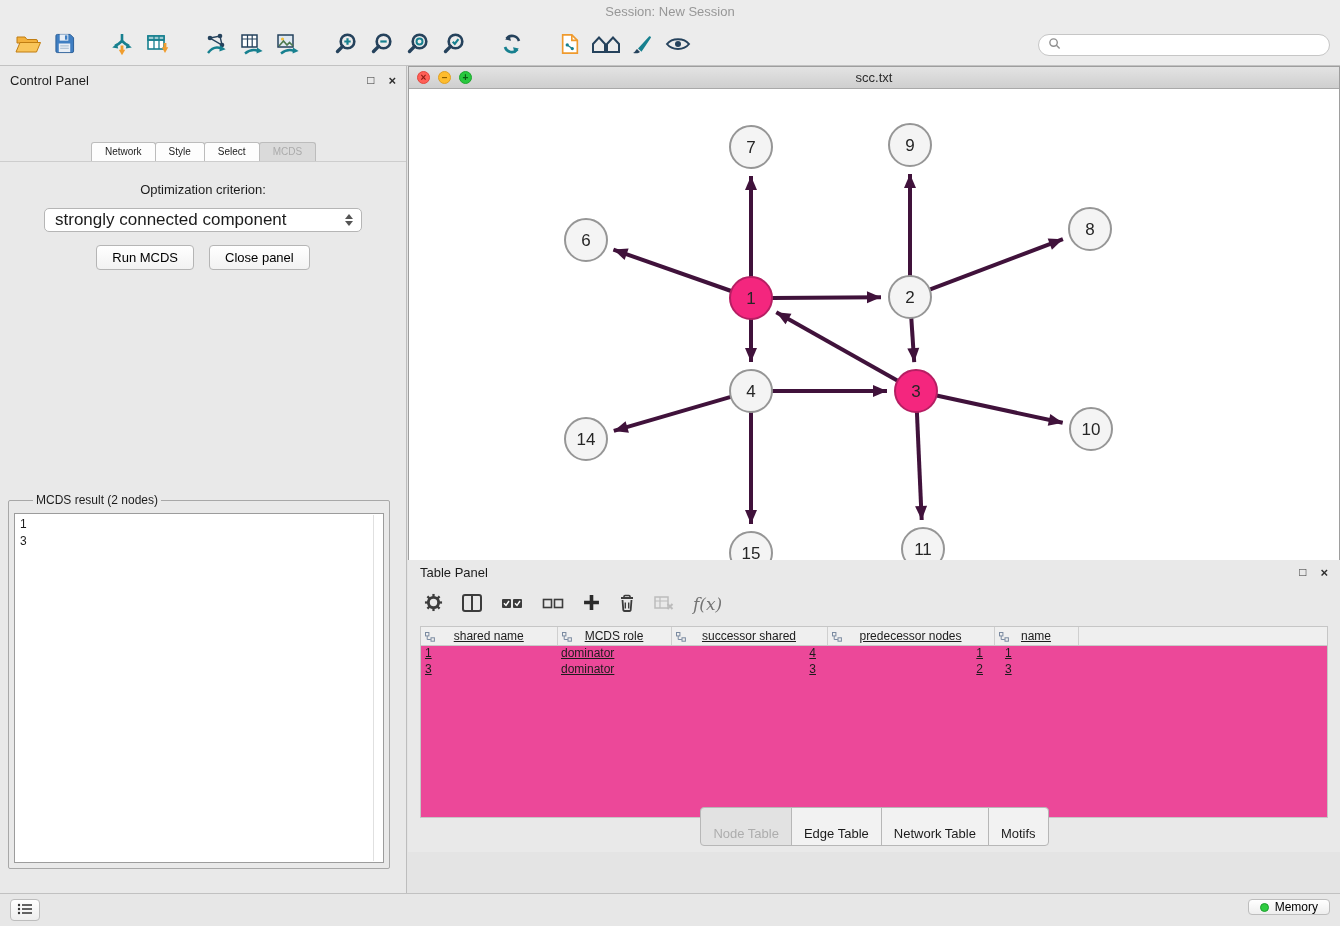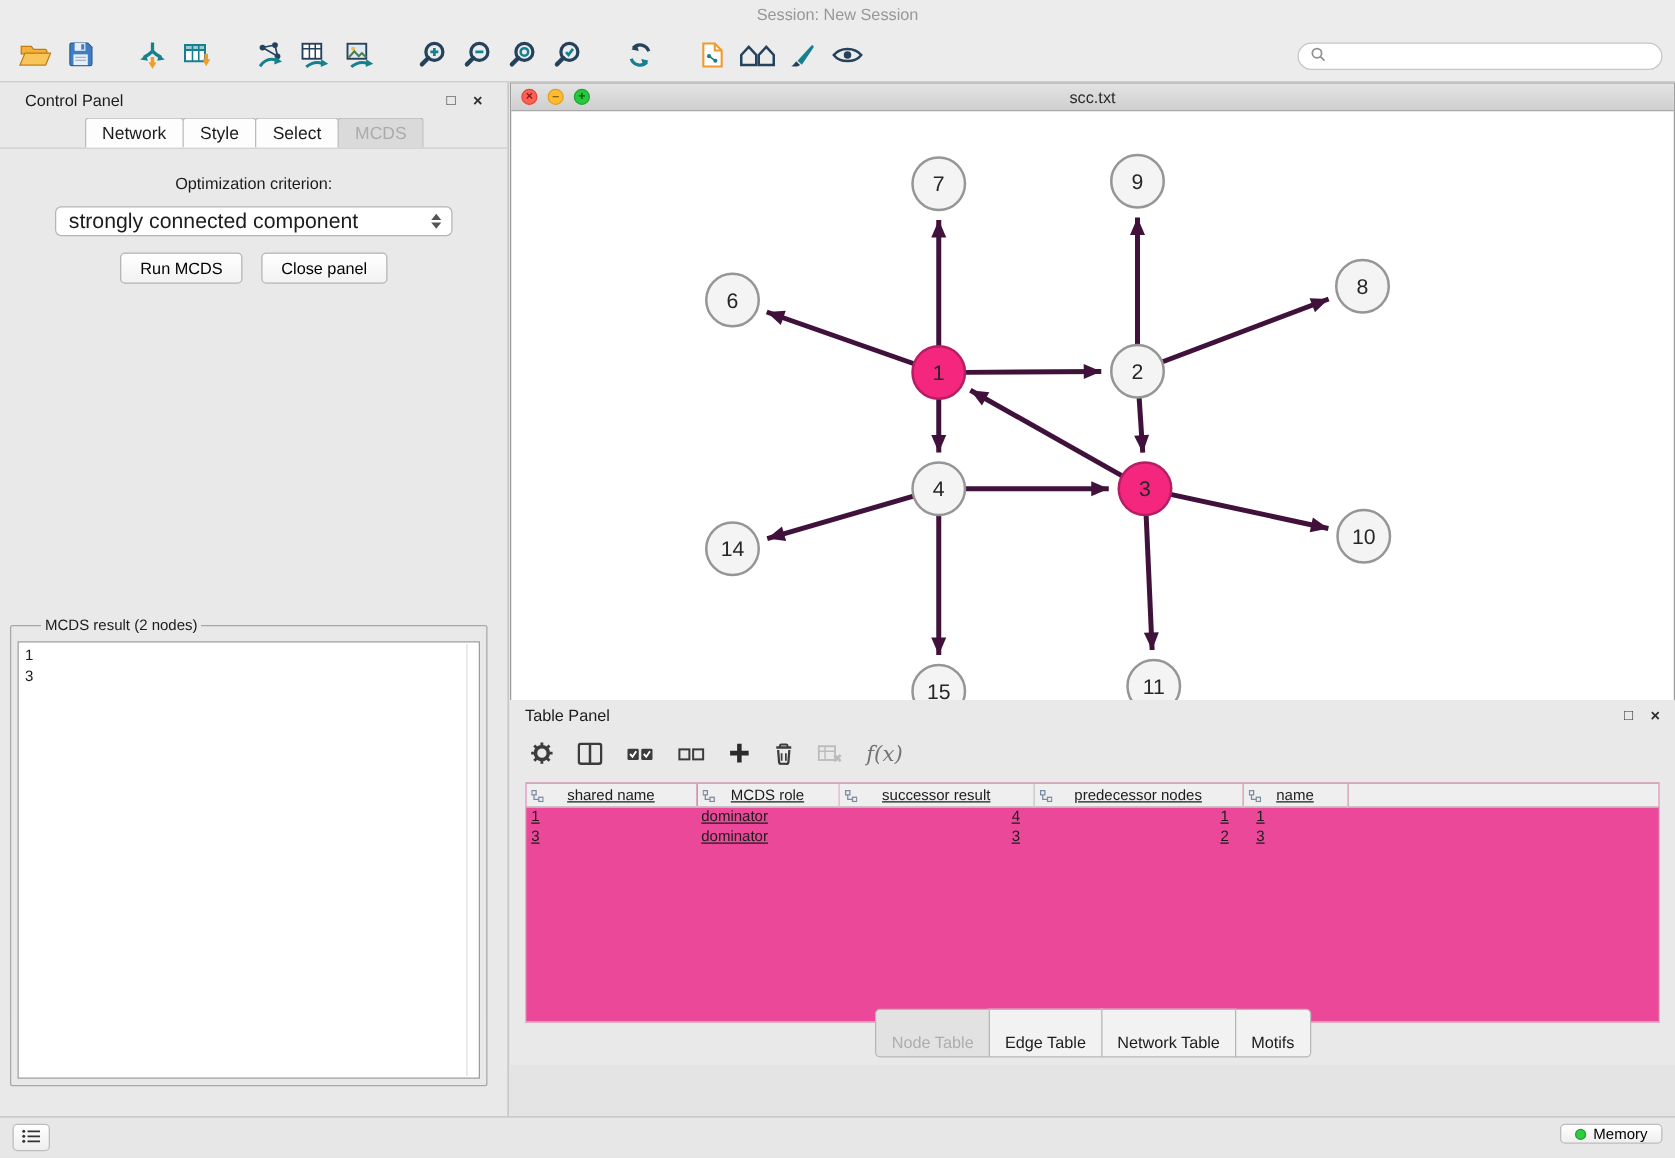--- a/index.html
+++ b/index.html
@@ -10,26 +10,26 @@
   .topchrome { position:absolute; top:0; left:0; right:0; height:66px; background:#ececec; border-bottom:1px solid #c2c2c2; }
   .titlebar { height:24px; text-align:center; line-height:24px; font-size:13px; color:#979797; }
   .toolbar { height:42px; display:flex; align-items:center; padding:0 10px; }
   .tb-btn { width:36px; height:34px; border:none; background:transparent; display:flex; align-items:center; justify-content:center; cursor:pointer; }
   .grp { margin-left:22px; }
   .search-box { margin-left:auto; width:292px; height:22px; background:#fff; border:1px solid #c6c6c6; border-radius:12px; display:flex; align-items:center; padding:0 9px; gap:5px; }
   .search-box input { border:none; outline:none; flex:1; font-size:13px; font-family:"Liberation Sans",sans-serif; background:transparent; }
 
   
   .control-panel { position:absolute; left:0; top:66px; width:407px; bottom:33px; background:#e9e9e9; border-right:1px solid #bdbdbd; }
-  .panel-header { height:28px; display:flex; align-items:center; padding:0 20px; font-size:13px; }
+  .panel-header { height:28px; display:flex; align-items:center; padding:0 10px; font-size:13px; }
   .panel-header .sp { flex:1; }
   .win-glyph { font-size:13px; font-weight:bold; color:#2f2f2f; margin-left:14px; cursor:pointer; line-height:1; }
   .win-glyph.sq { font-weight:normal; font-size:12px; }
   .cp-tabs { display:flex; justify-content:center; padding-bottom:0; border-bottom:1px solid #cdcdcd; }
-  .cp-tab { border:1px solid #bcbcbc; border-bottom:none; background:#fdfdfd; padding:3px 13px 4px; font-size:14px; margin-right:-1px; border-radius:3px 3px 0 0; cursor:pointer; }
+  .cp-tab { border:1px solid #bcbcbc; border-bottom:none; background:#fdfdfd; padding:3px 13px 4px; font-size:10px; margin-right:-1px; border-radius:3px 3px 0 0; cursor:pointer;margin-top:48px; }
   .cp-tab.active { background:#dadada; color:#ababab; }
   .opt-label { text-align:center; margin-top:20px; font-size:13px; }
   .select-row { margin:11px 44px 0 44px; height:24px; background:#fff; border:1px solid #b5b5b5; border-radius:5px; display:flex; align-items:center; padding:0 5px 0 10px; font-size:17px; cursor:pointer; }
   .stepper { margin-left:auto; display:flex; flex-direction:column; gap:2px; padding:0 3px; }
   .stepper i { width:0; height:0; border-left:4px solid transparent; border-right:4px solid transparent; display:block; }
   .stepper .up { border-bottom:5px solid #555; }
   .stepper .dn { border-top:5px solid #555; }
   .btn-row { display:flex; justify-content:center; gap:15px; margin-top:13px; }
   .btn { border:1px solid #b5b5b5; border-radius:4px; background:linear-gradient(#ffffff,#f2f2f2); font-size:13px; font-family:"Liberation Sans",sans-serif; padding:4px 15px; cursor:pointer;text-align:right; }
   .result-fieldset { position:absolute; left:8px; right:16px; top:427px; bottom:24px; border:1px solid #a8a8a8; border-radius:2px;padding-left:20px; }
@@ -426,21 +426,21 @@
                 </svg></span><span>shared name</span></th>
           <th><span class="sort-ic"><svg viewBox="0 0 10 10" width="10" height="10">
                   <rect x="0.5" y="0.5" width="3.4" height="3.4" fill="none" stroke="#7a8aa0"></rect>
                   <rect x="6" y="5.8" width="3.4" height="3.4" fill="none" stroke="#7a8aa0"></rect>
                   <path d="M2.2,4 v3.5 h3.6" stroke="#7a8aa0" fill="none"></path>
                 </svg></span><span>MCDS role</span></th>
           <th><span class="sort-ic"><svg viewBox="0 0 10 10" width="10" height="10">
                   <rect x="0.5" y="0.5" width="3.4" height="3.4" fill="none" stroke="#7a8aa0"></rect>
                   <rect x="6" y="5.8" width="3.4" height="3.4" fill="none" stroke="#7a8aa0"></rect>
                   <path d="M2.2,4 v3.5 h3.6" stroke="#7a8aa0" fill="none"></path>
-                </svg></span><span>successor result</span></th>
+                </svg></span><span>successor shared</span></th>
           <th><span class="sort-ic"><svg viewBox="0 0 10 10" width="10" height="10">
                   <rect x="0.5" y="0.5" width="3.4" height="3.4" fill="none" stroke="#7a8aa0"></rect>
                   <rect x="6" y="5.8" width="3.4" height="3.4" fill="none" stroke="#7a8aa0"></rect>
                   <path d="M2.2,4 v3.5 h3.6" stroke="#7a8aa0" fill="none"></path>
                 </svg></span><span>predecessor nodes</span></th>
           <th><span class="sort-ic"><svg viewBox="0 0 10 10" width="10" height="10">
                   <rect x="0.5" y="0.5" width="3.4" height="3.4" fill="none" stroke="#7a8aa0"></rect>
                   <rect x="6" y="5.8" width="3.4" height="3.4" fill="none" stroke="#7a8aa0"></rect>
                   <path d="M2.2,4 v3.5 h3.6" stroke="#7a8aa0" fill="none"></path>
                 </svg></span><span>name</span></th>

